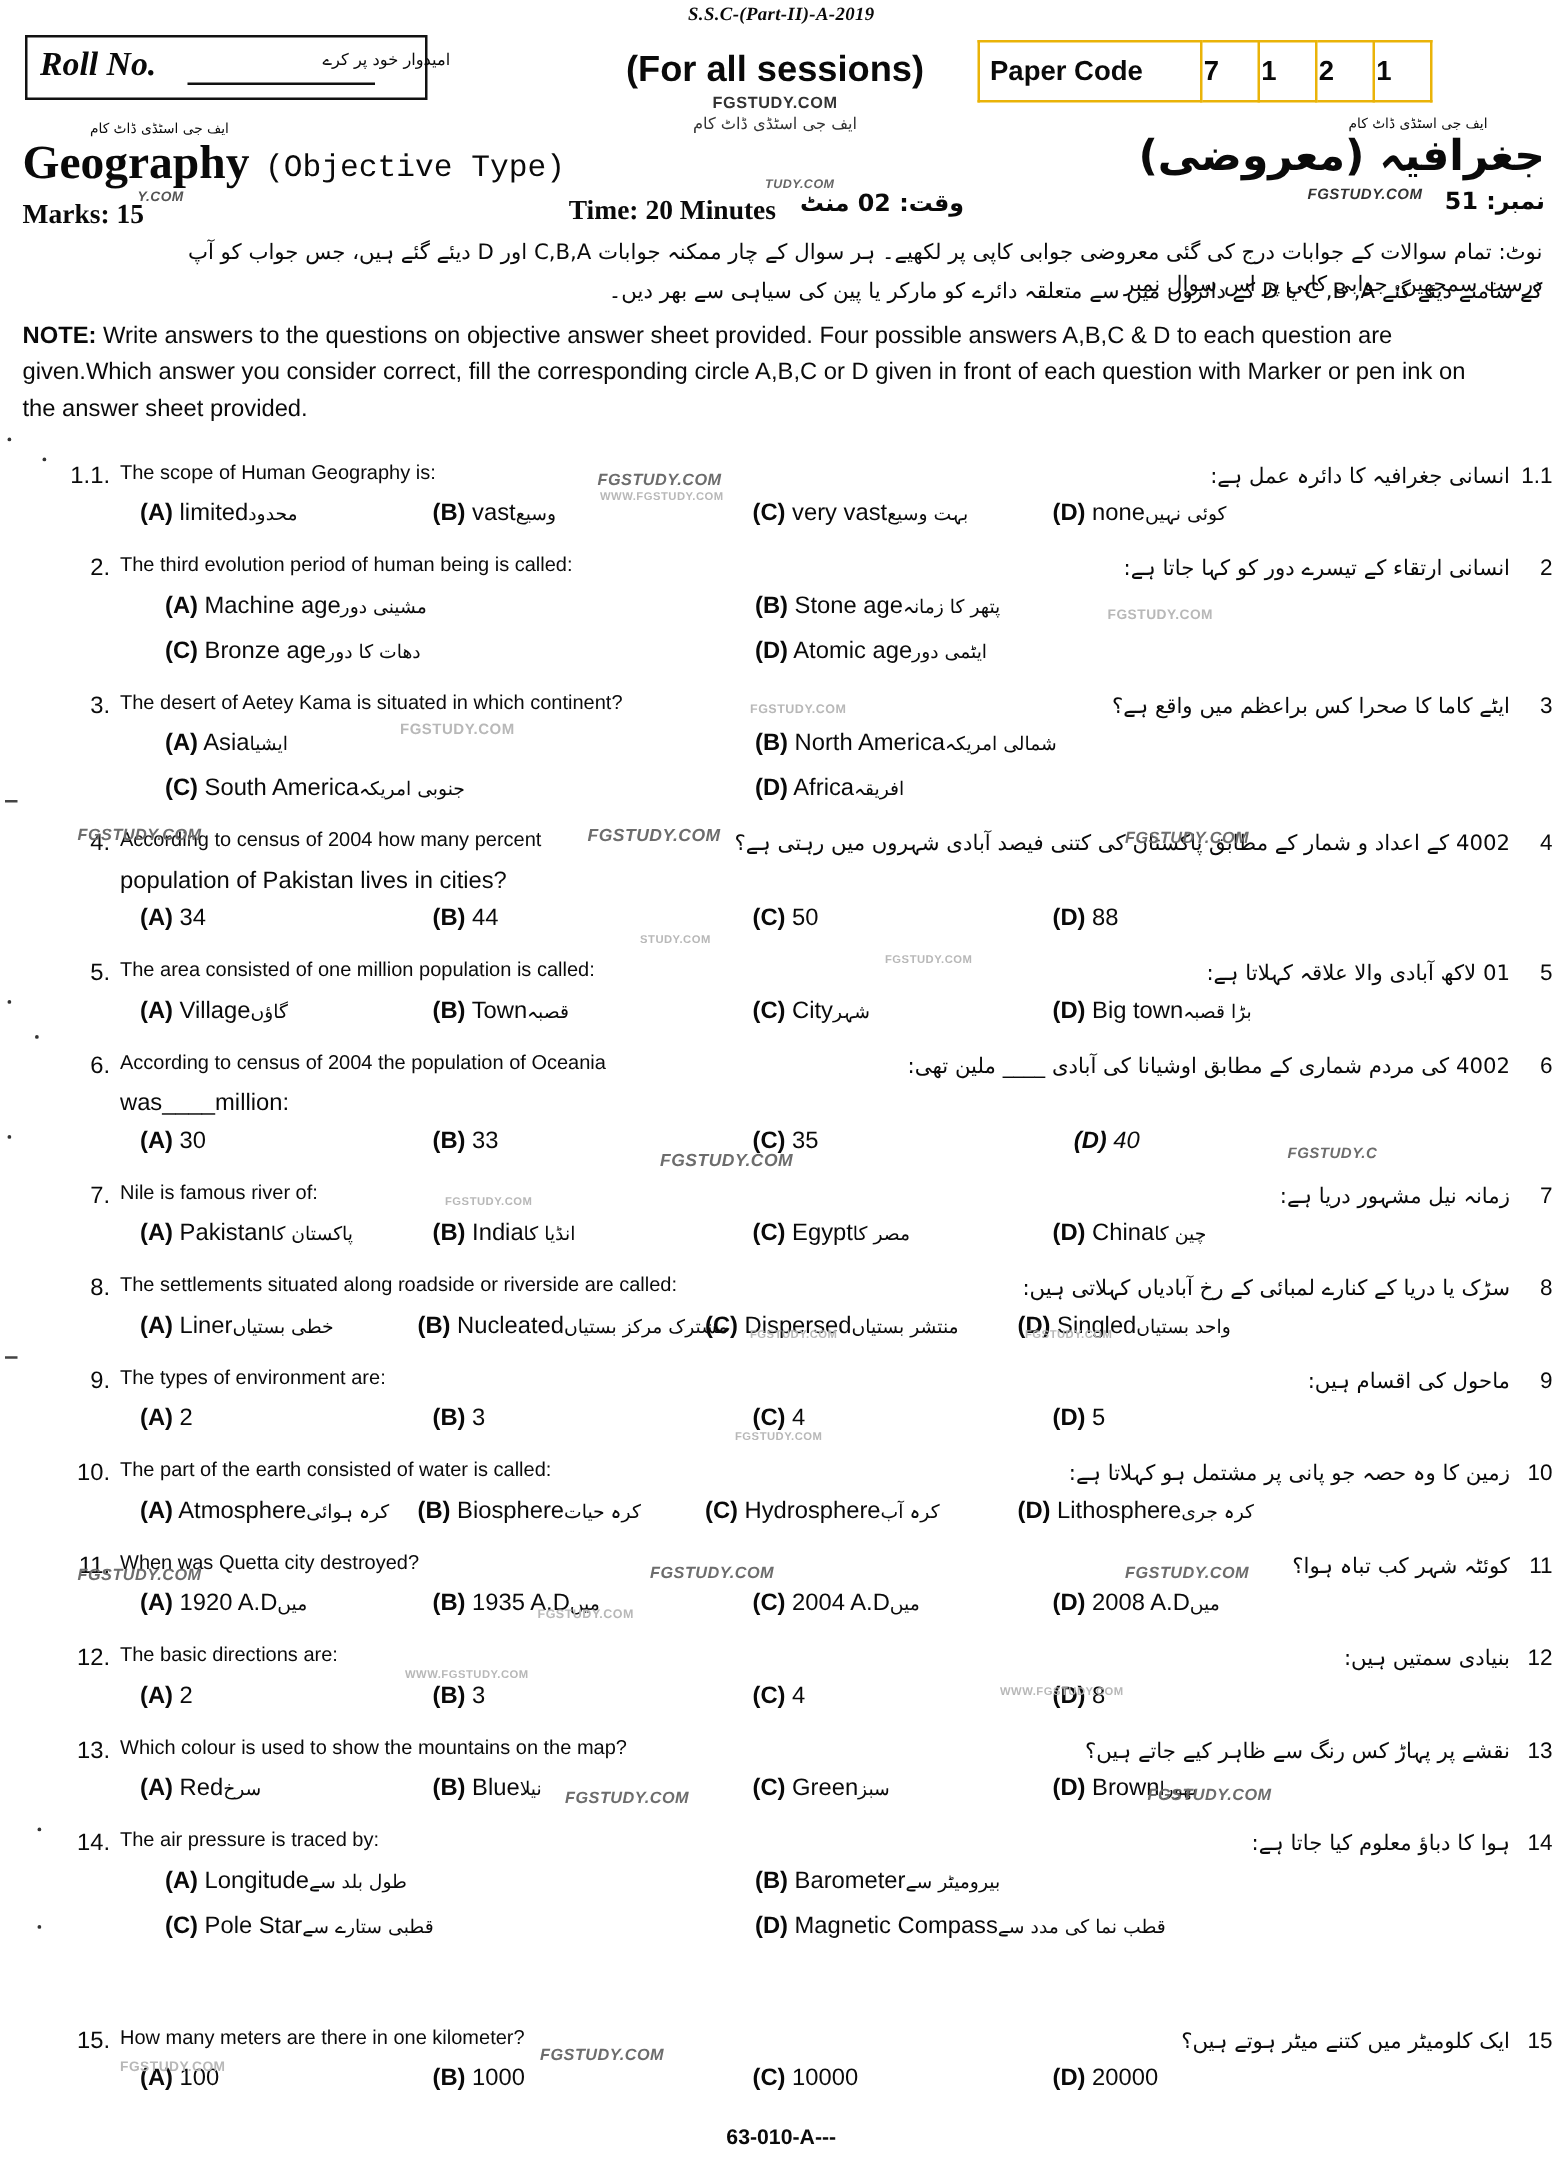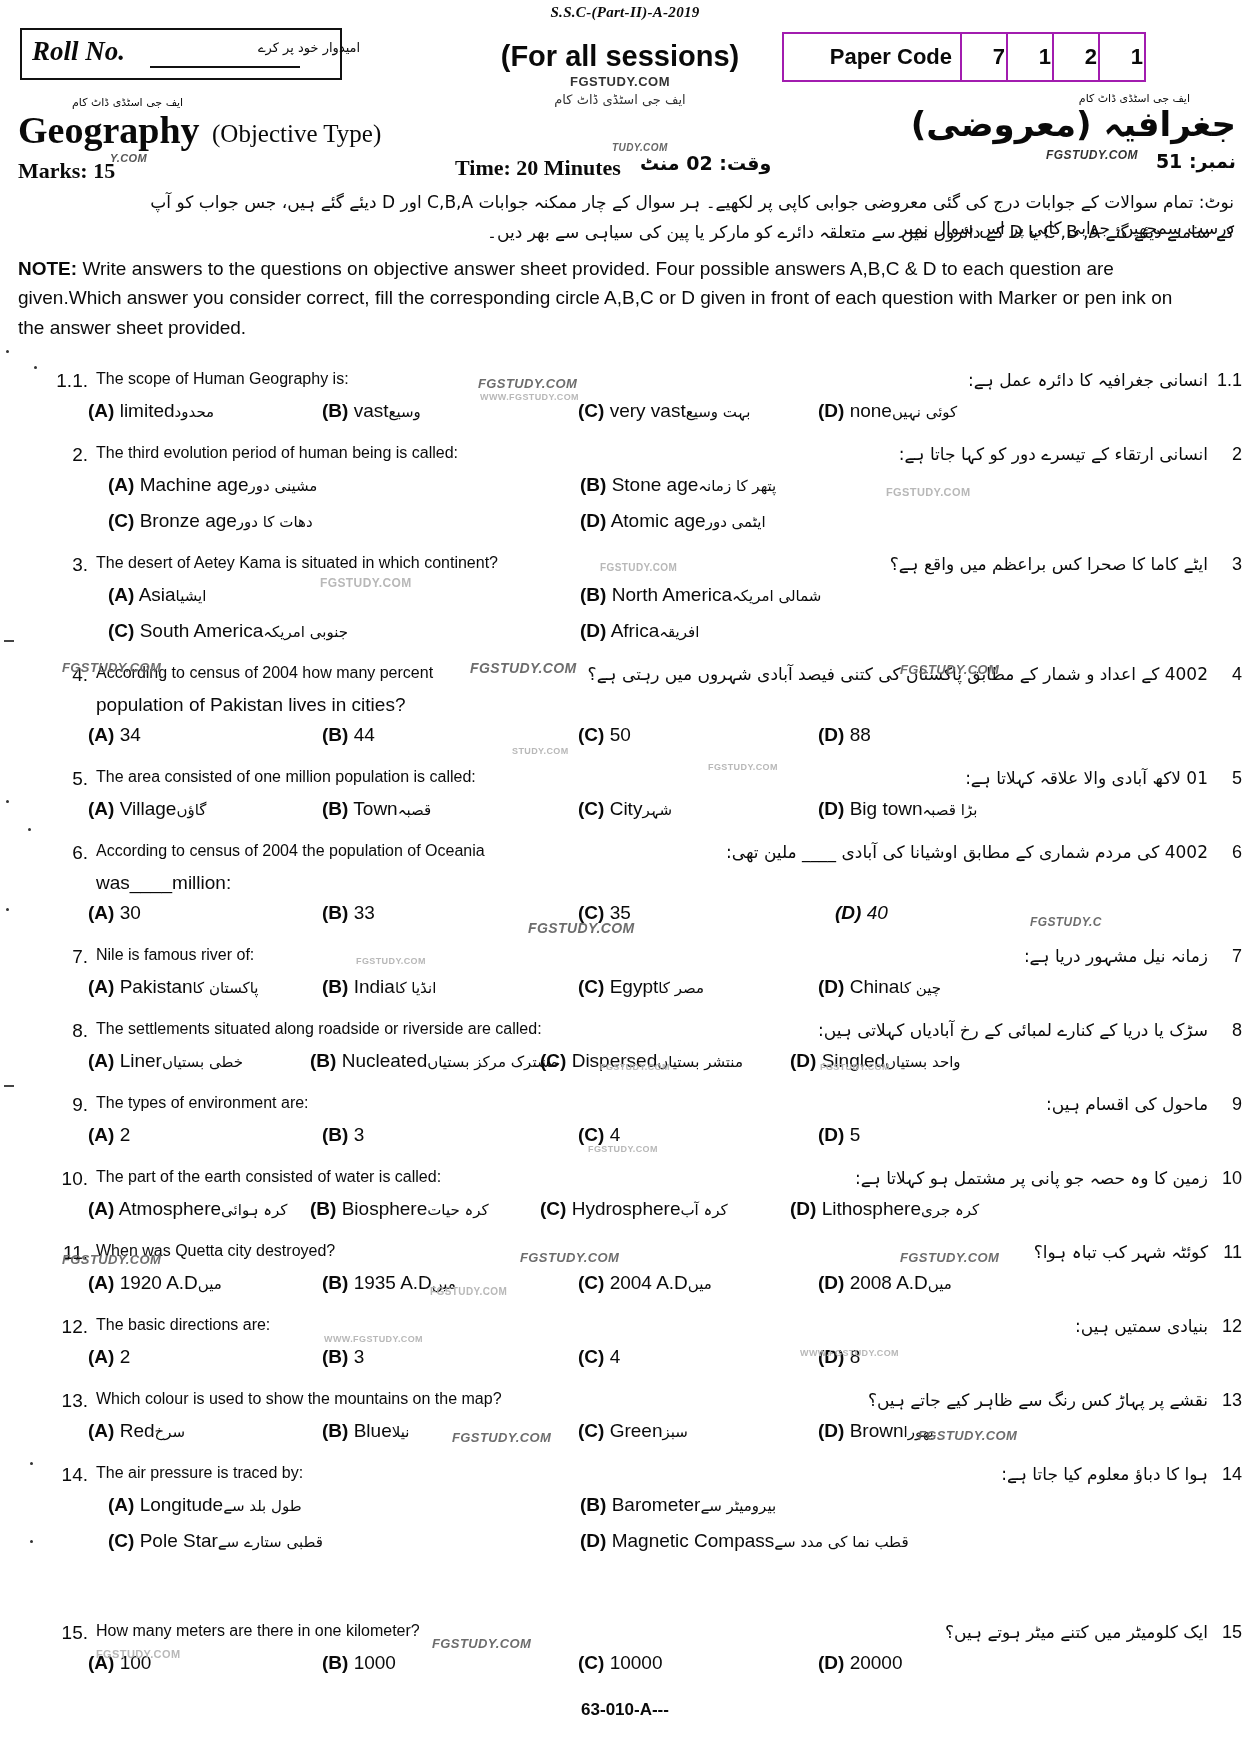--- a/index.html
+++ b/index.html
@@ -53,35 +53,35 @@
   }
   #fg-sub1-urdu{
     left:430px;top:92px;width:380px;text-align:center;font-size:13px;color:#333;
   }
 
   
   #paper-code-table{
     left:782px;top:32px;border-collapse:collapse;
   }
   #paper-code-table td{
-    border:2px solid #a21caf;
-    font-size:22px;font-weight:bold;text-align:right;
+    border:2px solid #eab308;
+    font-size:22px;font-weight:bold;text-align:left;
     height:44px;
   }
   #paper-code-table td.label{width:160px;padding:0 8px;}
   #paper-code-table td.digit{width:42px;}
 
   #geography-title{
     left:18px;top:108px;
     font-family:"Liberation Serif", serif;
     font-weight:bold;font-size:38px;
   }
   #geography-sub{
     left:212px;top:120px;
-    font-family:Liberation Serif, serif;
+    font-family:Liberation Mono, monospace;
     font-size:25px;
   }
   #geo-urdu-tiny{
     left:72px;top:96px;font-size:11px;
   }
   #marks{
     left:18px;top:158px;
     font-family:"Liberation Serif", serif;
     font-weight:bold;font-size:22px;
   }
@@ -129,21 +129,21 @@
   }
   .q-text2{
     position:absolute;left:96px;top:30px;font-size:19px;
   }
   .q-urdu{
     position:absolute;right:42px;top:0;font-size:17px;text-align:right;
   }
   .q-unum{
     position:absolute;right:8px;top:0;width:32px;text-align:right;font-size:18px;
   }
-  .opts{position:relative;height:30px;}
+  .opts{position:relative;height:30px;margin-left:24px;}
   .opt{position:absolute;font-size:19px;white-space:nowrap;}
   .opt .lbl{font-weight:bold;}
   .opt .ur{font-size:15px;}
 
   
   #footer{
     left:0;right:0;bottom:18px;text-align:center;
     font-size:17px;font-weight:bold;
   }
 

